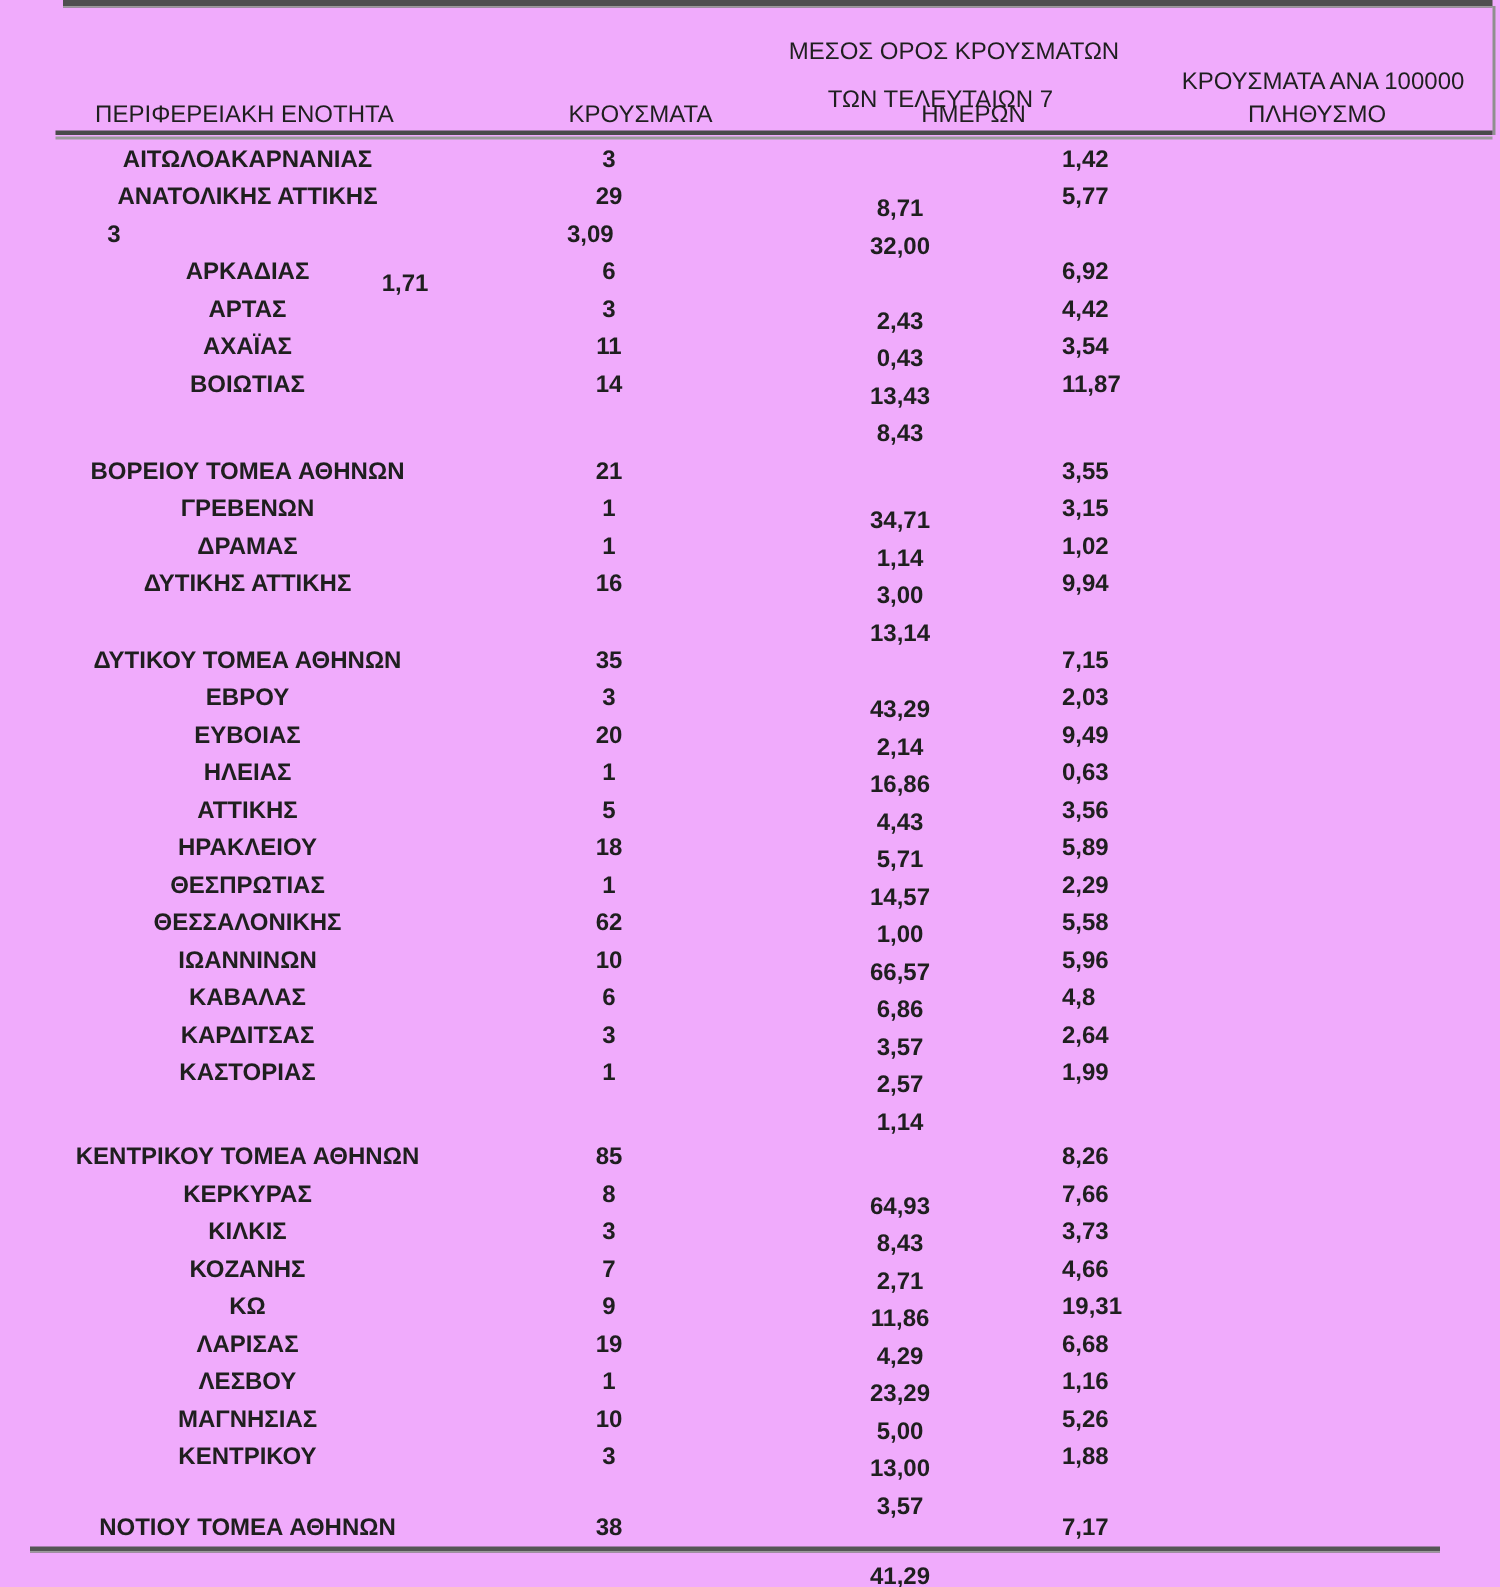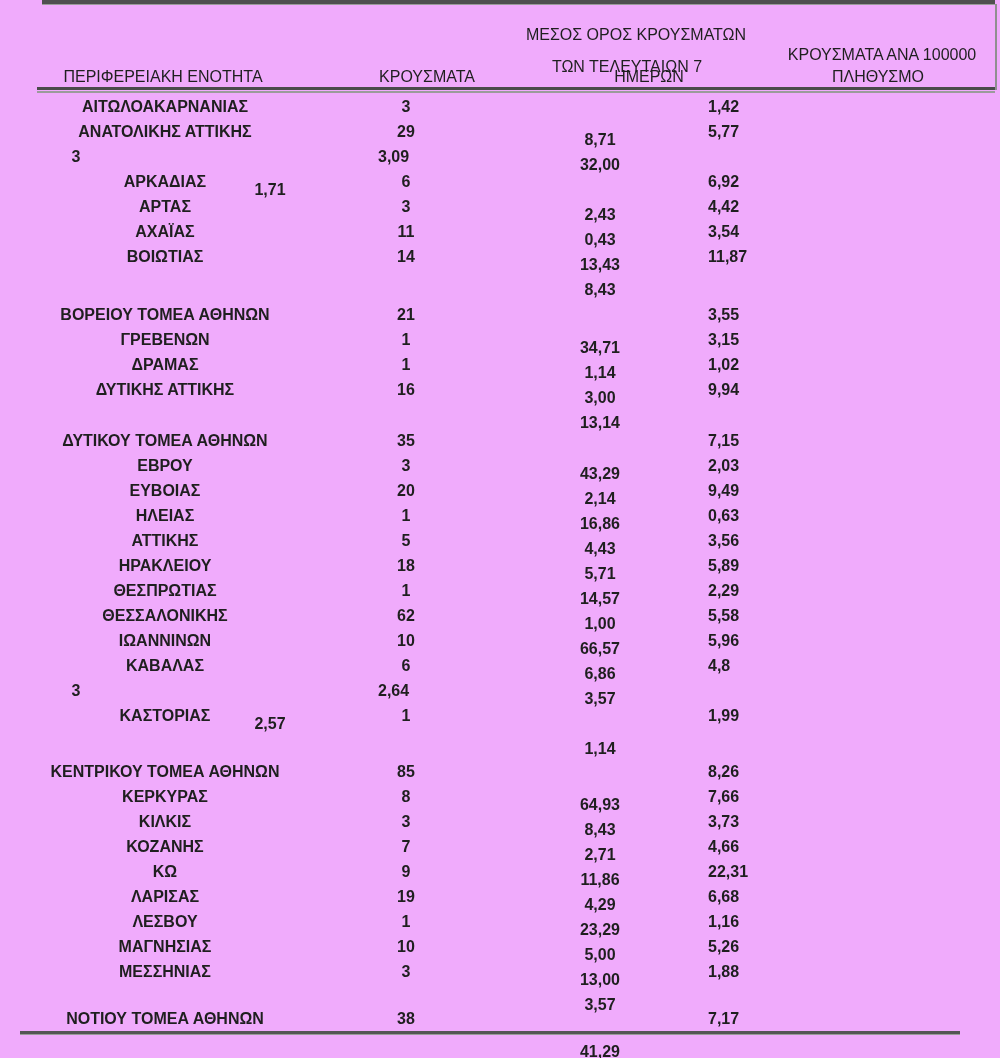--- a/index.html
+++ b/index.html
@@ -188,20 +188,21 @@
           <div class="c3">6,86</div>
           <div class="c4">5,96</div>
         </div>
         <div class="row">
           <div class="c1">ΚΑΒΑΛΑΣ</div>
           <div class="c2">6</div>
           <div class="c3">3,57</div>
           <div class="c4">4,8</div>
         </div>
         <div class="row">
+          <div class="c1">ΚΑΡΔΙΤΣΑΣ</div>
           <div class="c2">3</div>
           <div class="c3">2,57</div>
           <div class="c4">2,64</div>
         </div>
         <div class="row">
           <div class="c1">ΚΑΣΤΟΡΙΑΣ</div>
           <div class="c2">1</div>
           <div class="c3">1,14</div>
           <div class="c4">1,99</div>
         </div>
@@ -229,42 +230,42 @@
         <div class="row">
           <div class="c1">ΚΟΖΑΝΗΣ</div>
           <div class="c2">7</div>
           <div class="c3">11,86</div>
           <div class="c4">4,66</div>
         </div>
         <div class="row">
           <div class="c1">ΚΩ</div>
           <div class="c2">9</div>
           <div class="c3">4,29</div>
-          <div class="c4">22,31</div>
+          <div class="c4">19,31</div>
         </div>
         <div class="row">
           <div class="c1">ΛΑΡΙΣΑΣ</div>
           <div class="c2">19</div>
           <div class="c3">23,29</div>
           <div class="c4">6,68</div>
         </div>
         <div class="row">
           <div class="c1">ΛΕΣΒΟΥ</div>
           <div class="c2">1</div>
           <div class="c3">5,00</div>
           <div class="c4">1,16</div>
         </div>
         <div class="row">
           <div class="c1">ΜΑΓΝΗΣΙΑΣ</div>
           <div class="c2">10</div>
           <div class="c3">13,00</div>
           <div class="c4">5,26</div>
         </div>
         <div class="row">
-          <div class="c1">ΜΕΣΣΗΝΙΑΣ</div>
+          <div class="c1">ΚΕΝΤΡΙΚΟΥ</div>
           <div class="c2">3</div>
           <div class="c3">3,57</div>
           <div class="c4">1,88</div>
         </div>
       </div>
       <div class="spacer" style="height: 22px;"></div>
       <div>
         <div class="row">
           <div class="c1">ΝΟΤΙΟΥ ΤΟΜΕΑ ΑΘΗΝΩΝ</div>
           <div class="c2">38</div>

